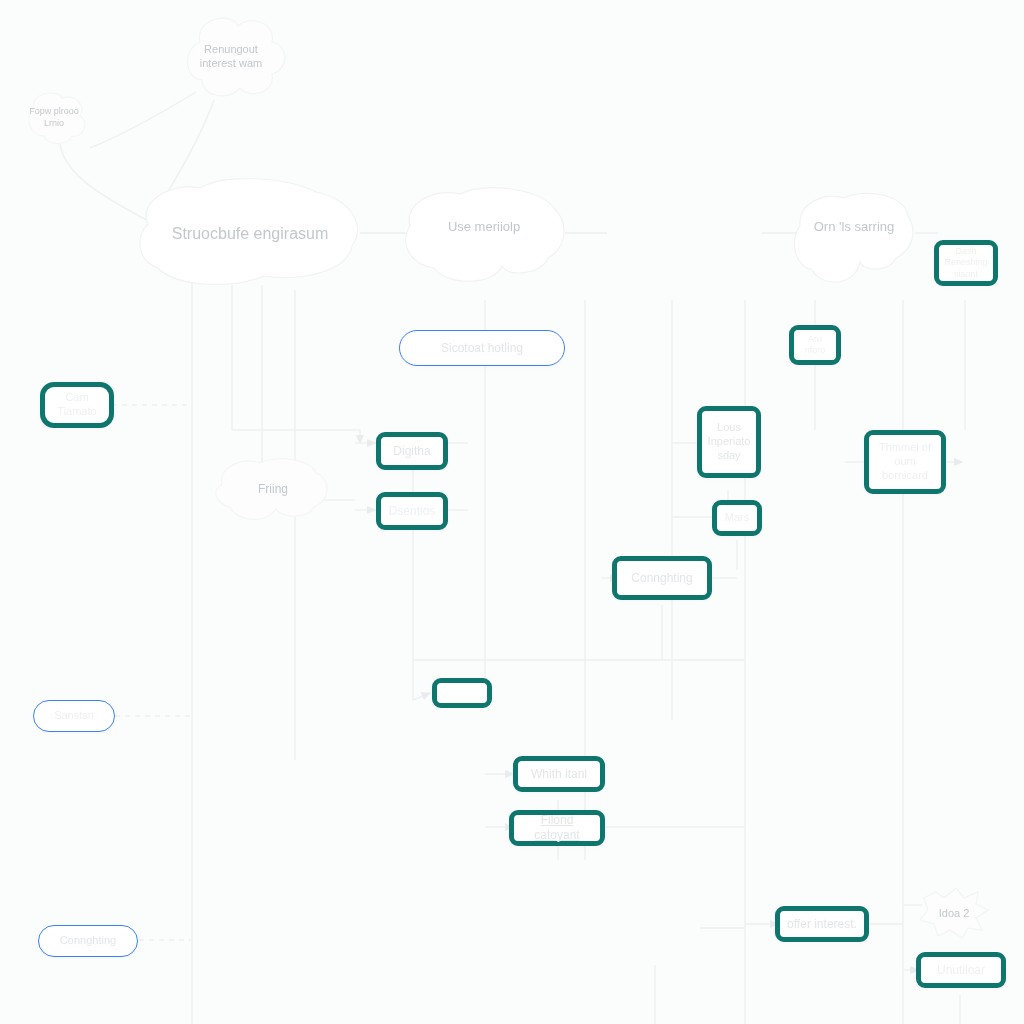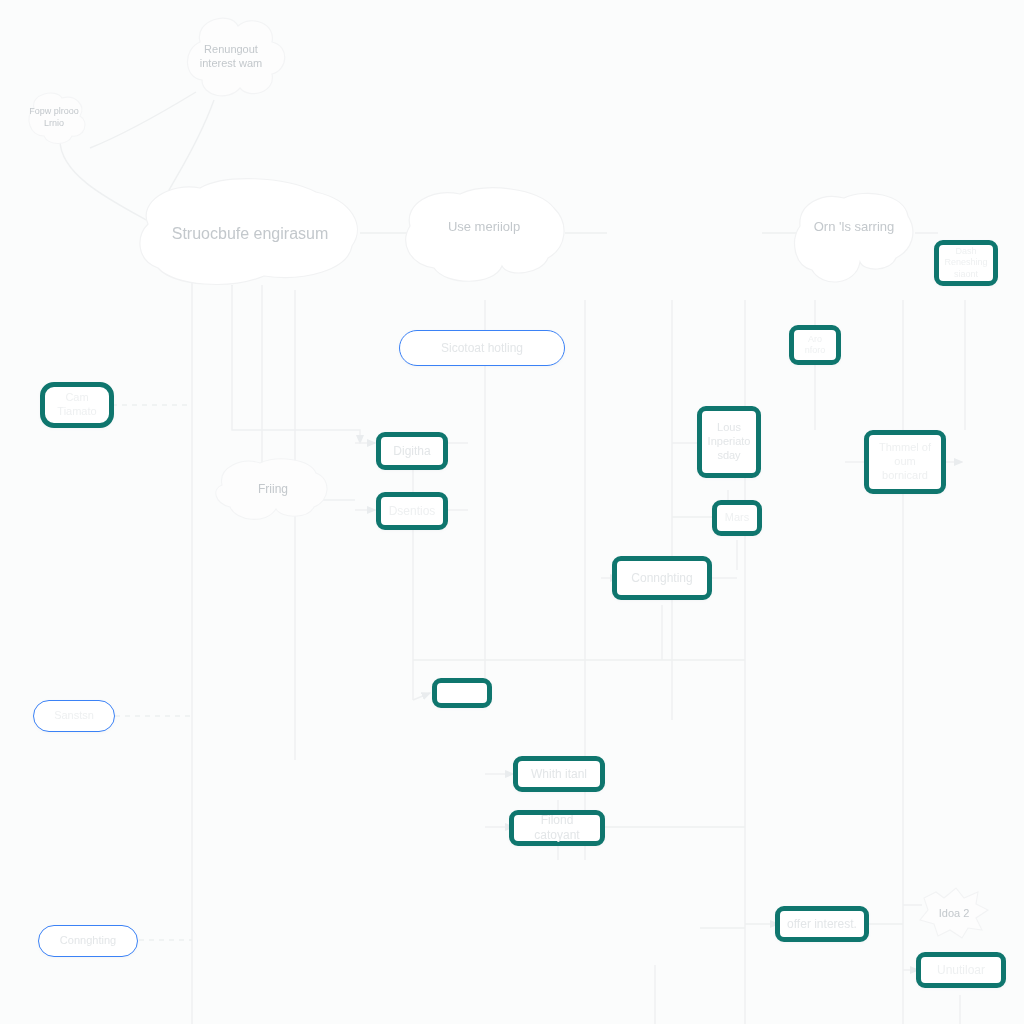--- a/index.html
+++ b/index.html
@@ -192,21 +192,21 @@
   <div class="node box t11 vfaint" style="left:712px;top:500px;width:50px;height:36px;">Mars</div>
 
   <div class="node box t11 vfaint" style="left:864px;top:430px;width:82px;height:64px;">Thmmel of oum bornicard</div>
 
   <div class="node box t12 faint" style="left:612px;top:556px;width:100px;height:44px;">Connghting</div>
 
   <div class="node box t11 vfaint" style="left:432px;top:678px;width:60px;height:30px;"></div>
 
   <div class="node box t12 faint" style="left:513px;top:756px;width:92px;height:36px;">Whith itanl</div>
 
-  <div class="node box t12 faint" style="left:509px;top:810px;width:96px;height:36px;">Filond catoyant</div>
+  <div class="node box t12 faint" style="left:509px;top:810px;width:96px;height:36px;text-decoration:underline;">Filond catoyant</div>
 
   <div class="node box t12 faint" style="left:775px;top:906px;width:94px;height:36px;">offer interest.</div>
 
   <div class="node box t12 vfaint" style="left:916px;top:952px;width:90px;height:36px;">Unutiloar</div>
 
   <div class="node box t11 vfaint" style="left:40px;top:382px;width:74px;height:46px;border-radius:14px;">Cam Tiamato</div>
 
   <div class="node pill t11 vfaint" style="left:33px;top:700px;width:82px;height:32px;">Sanstsn</div>
 
   <div class="node pill t11 faint" style="left:38px;top:925px;width:100px;height:32px;">Connghting</div>

